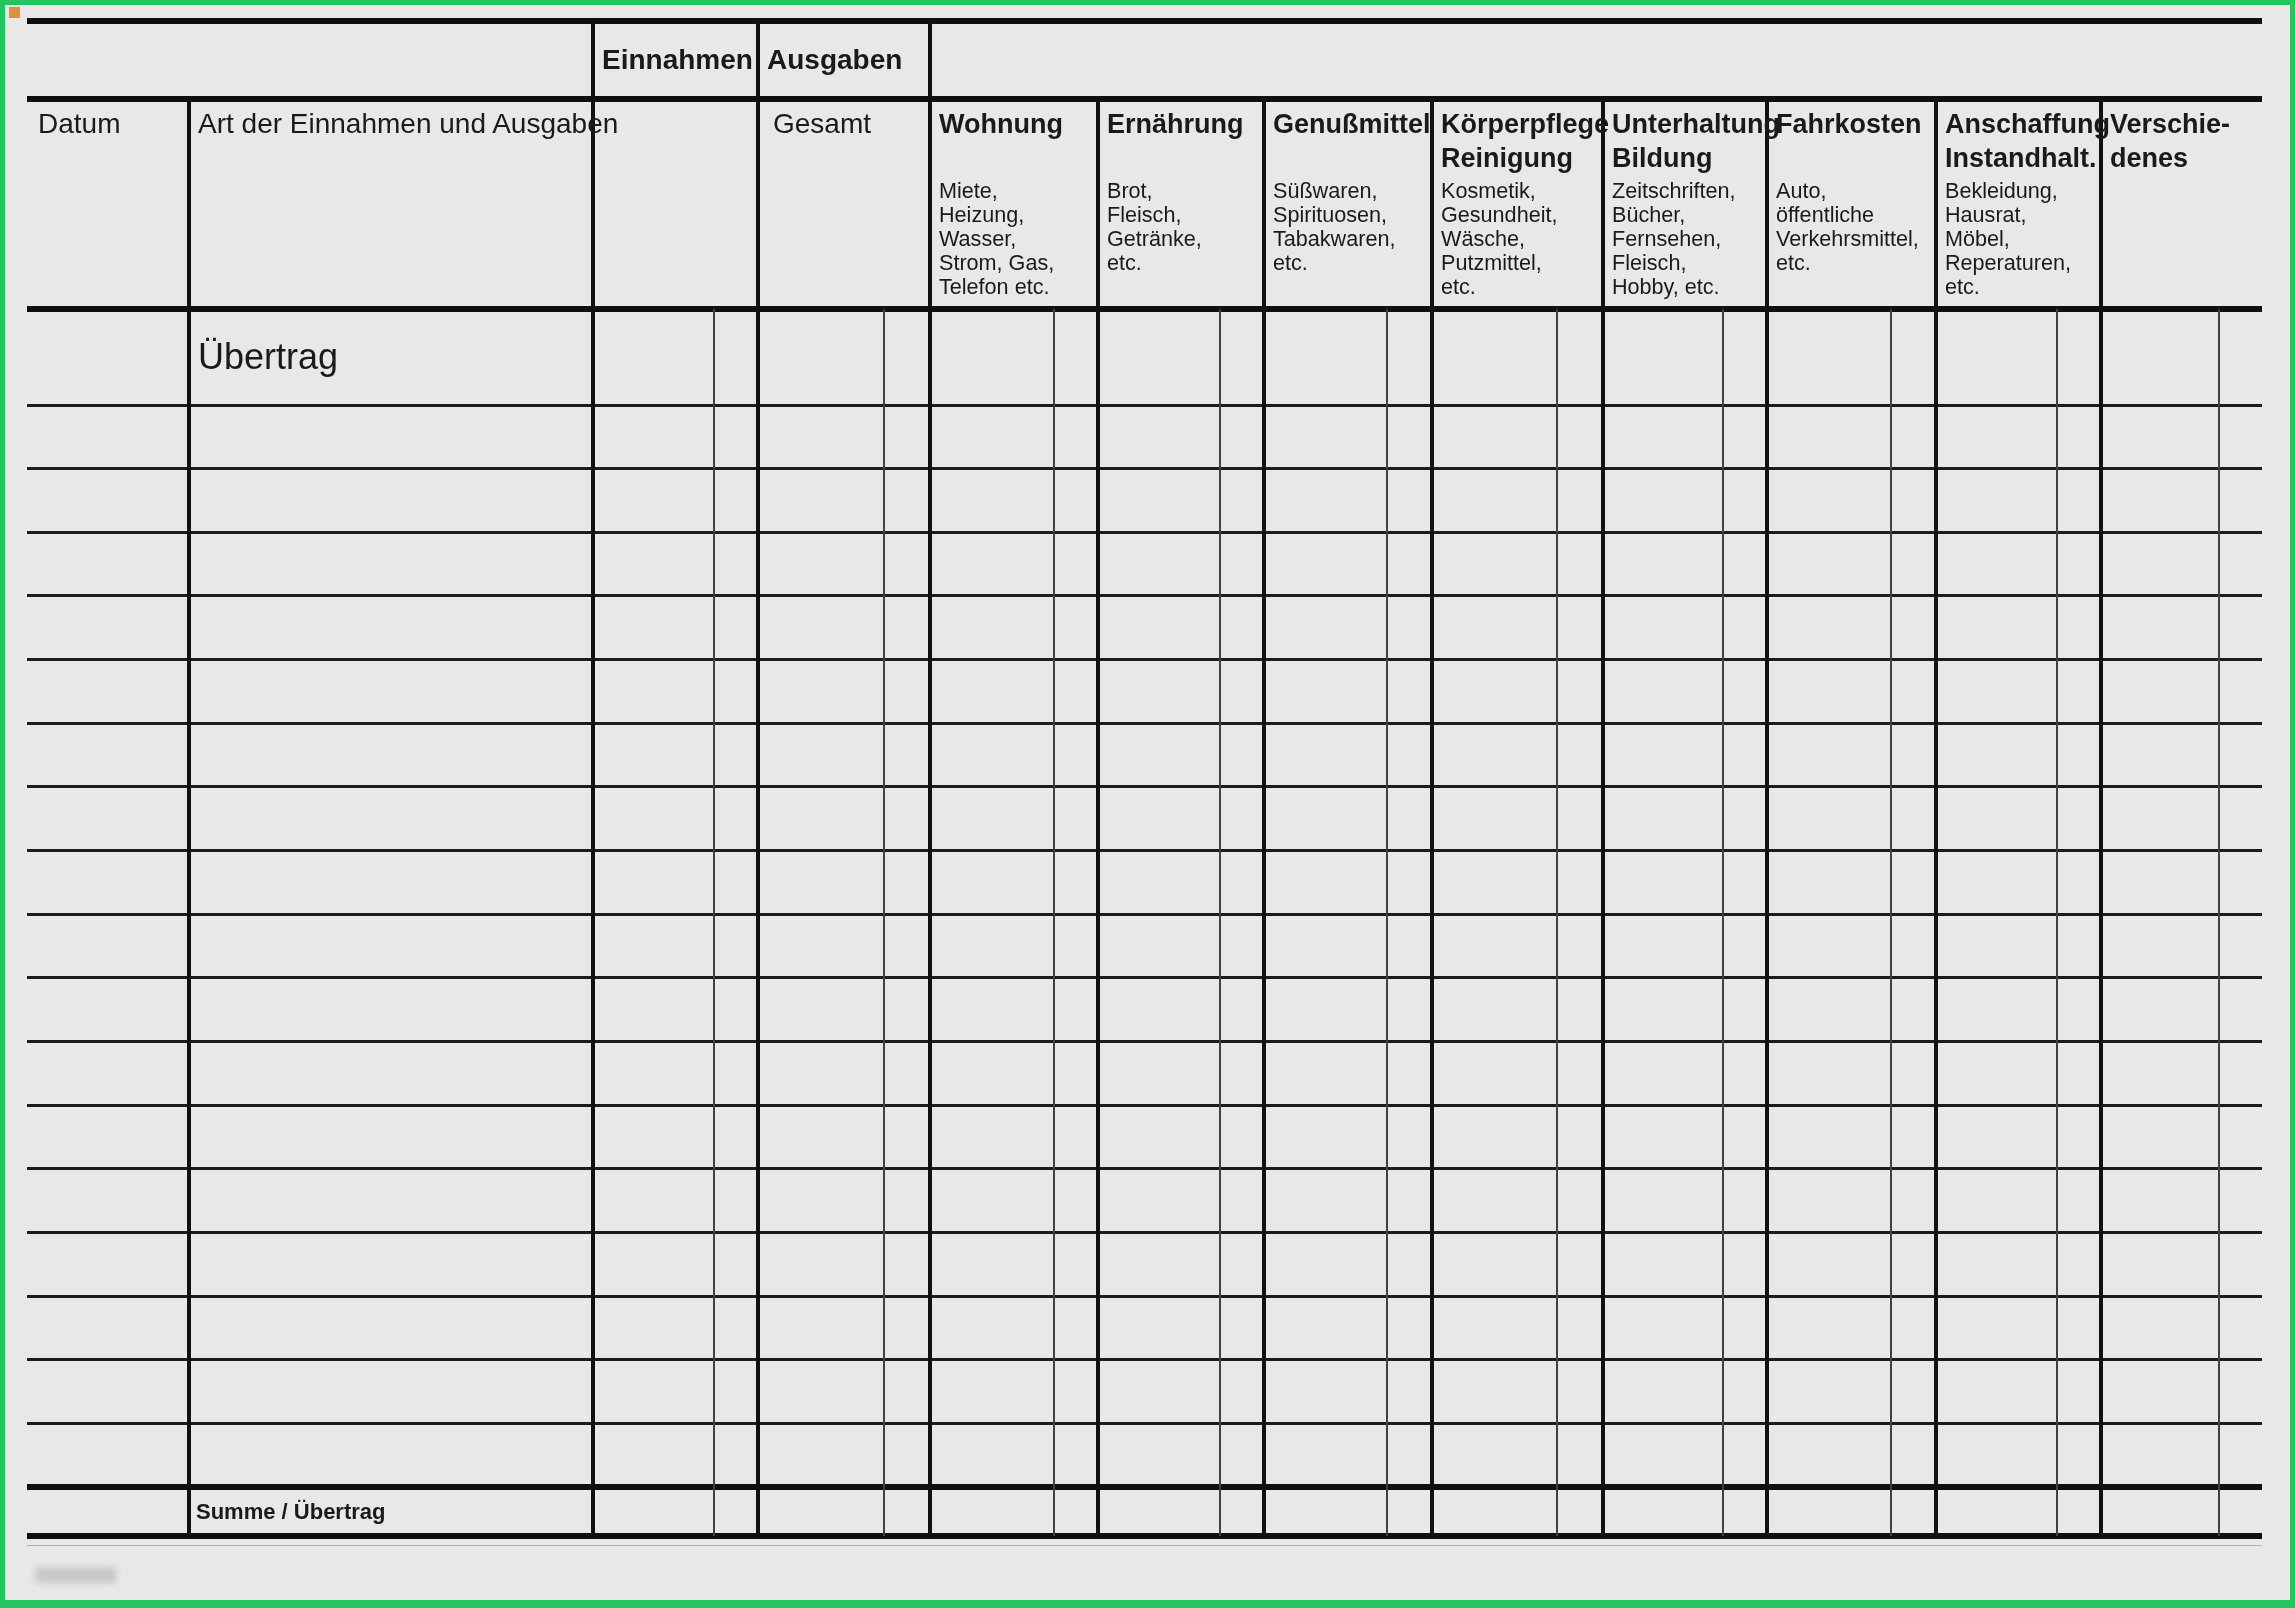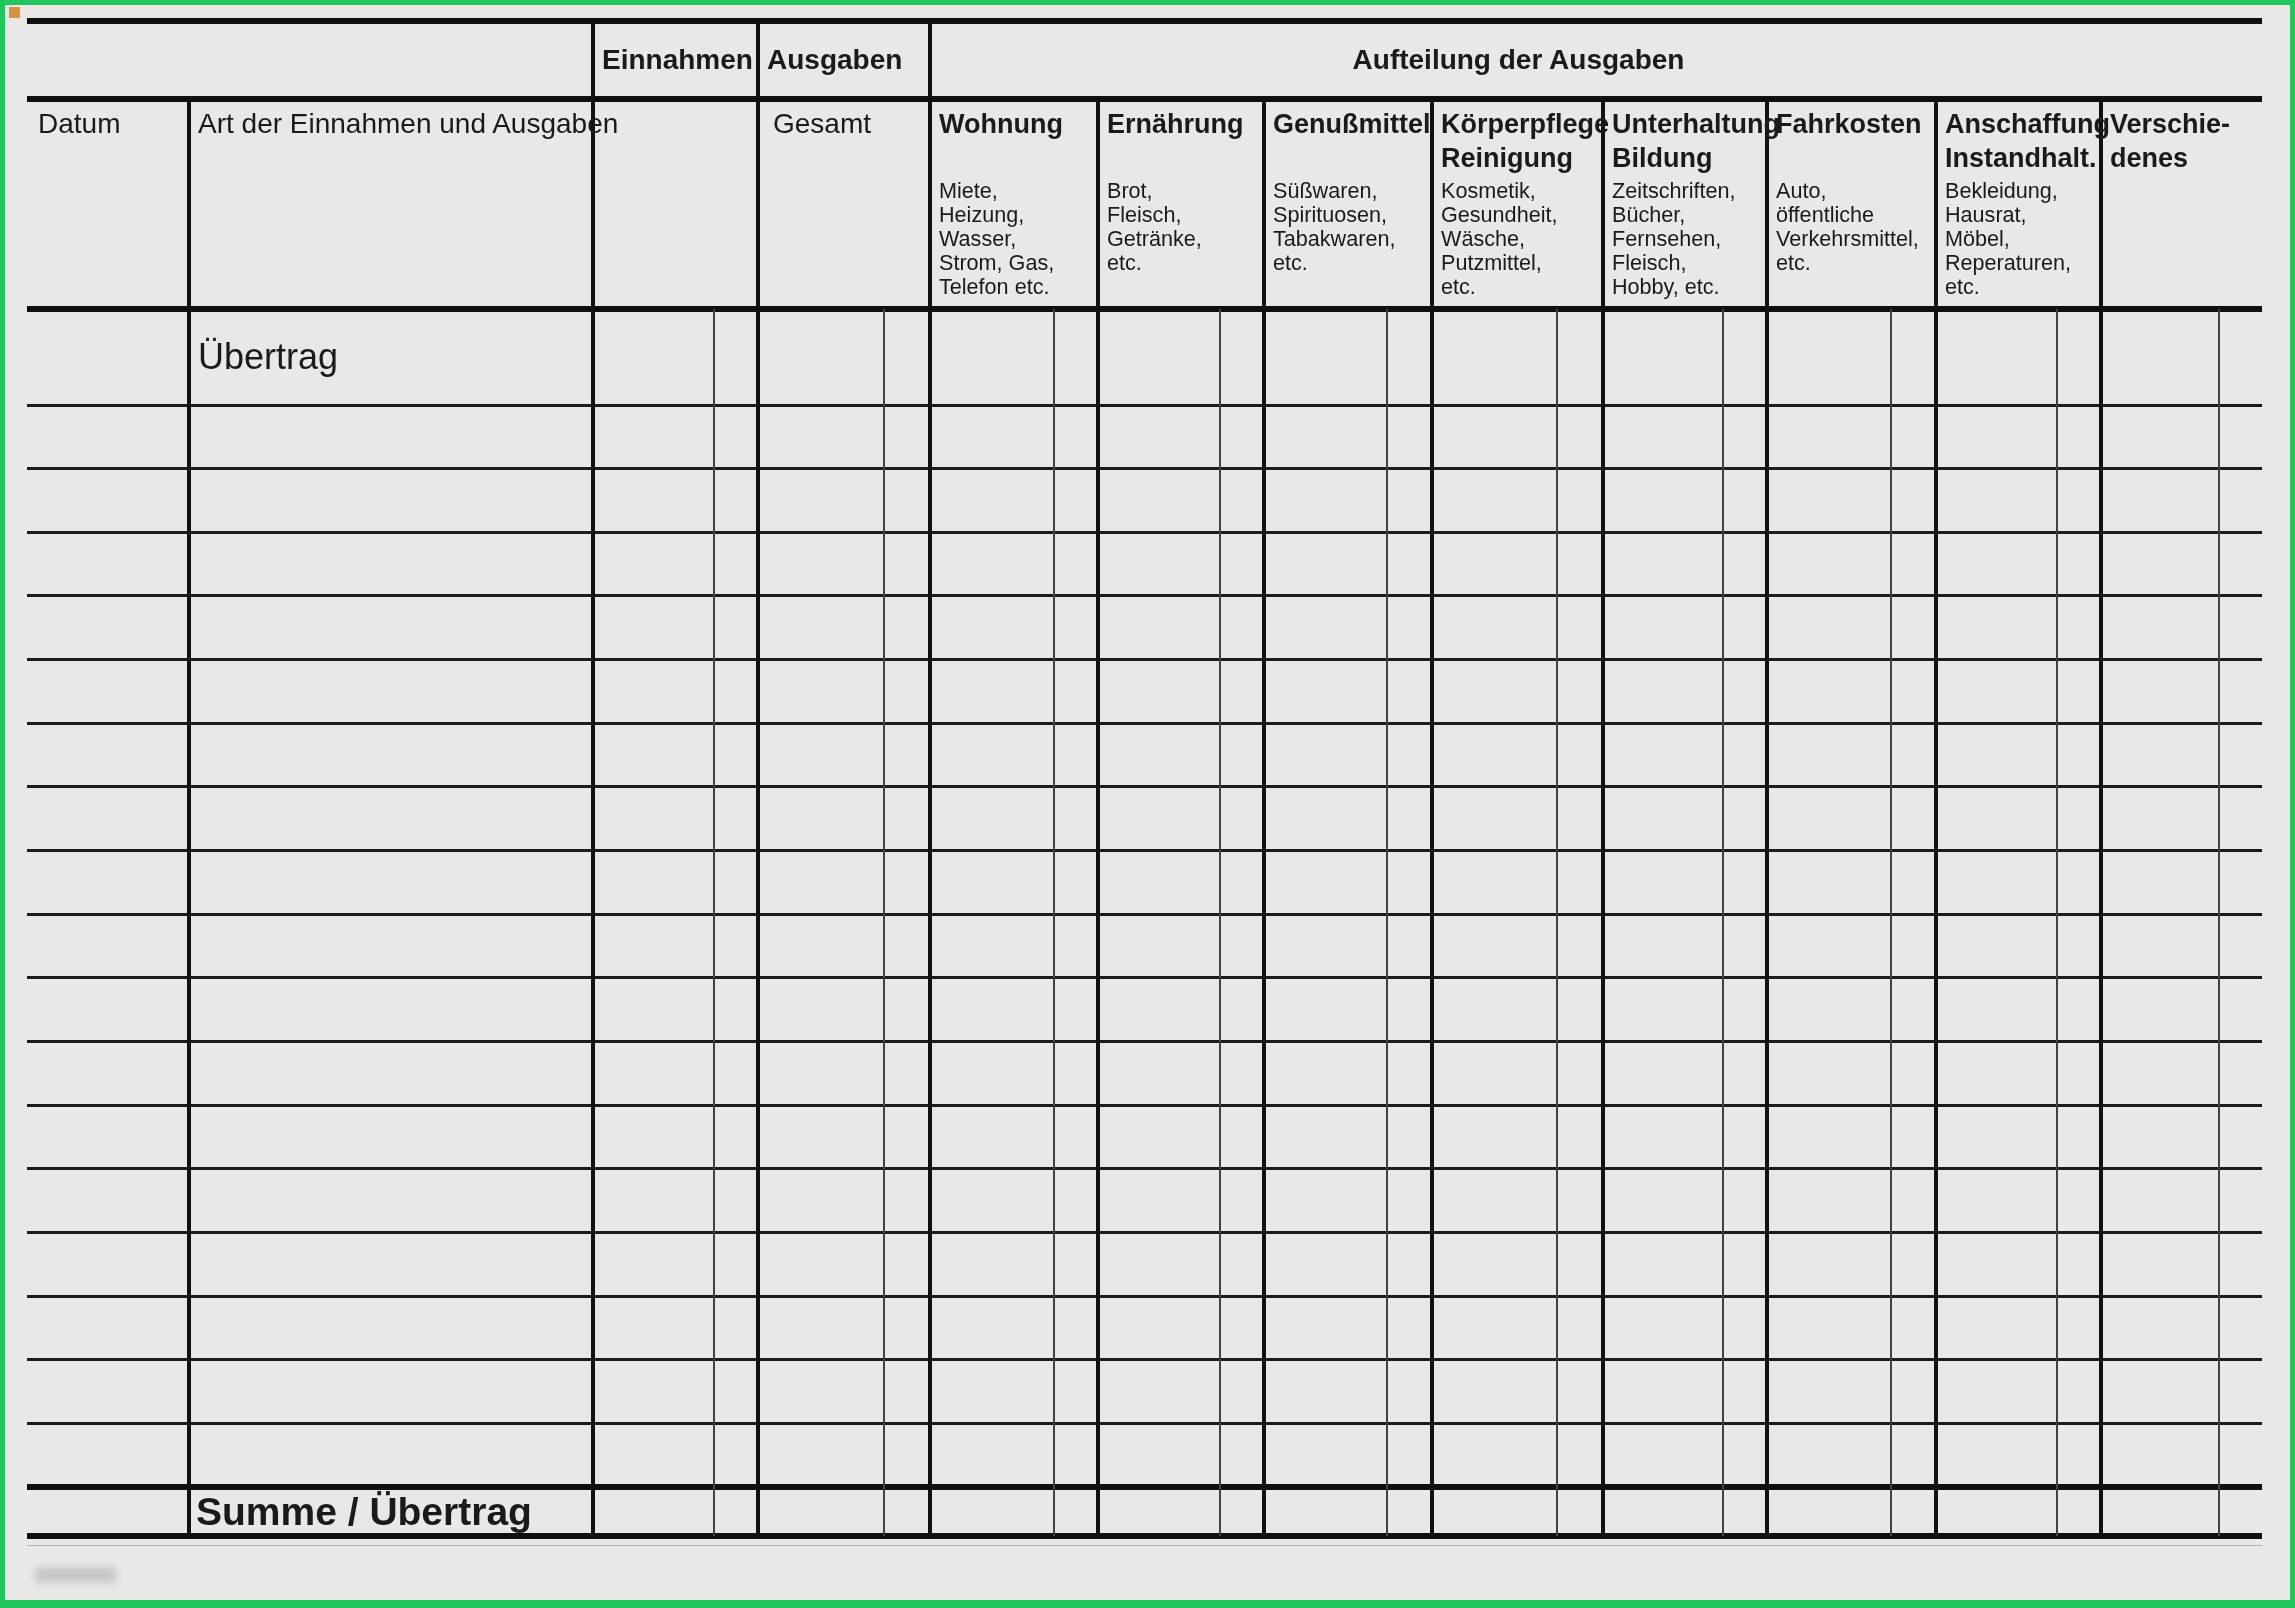--- a/index.html
+++ b/index.html
@@ -35,21 +35,21 @@
   .cat-items{
     position:absolute;top:179px;
     font-size:21.6px;line-height:24px;white-space:nowrap;
   }
   #uebertrag-label{
     position:absolute;left:198px;top:309px;height:96px;
     display:flex;align-items:center;font-size:36px;white-space:nowrap;
   }
   #summe-label{
     position:absolute;left:196px;top:1487px;height:49px;
-    display:flex;align-items:center;font-size:39px;font-weight:bold;white-space:nowrap;text-align:right;
+    display:flex;align-items:center;font-size:22px;font-weight:bold;white-space:nowrap;text-align:right;
   }
   #footer-credit{
     position:absolute;right:34px;top:1549px;
     font-size:30px;color:#1f1f1f;white-space:nowrap;
   }
   #watermark{
     position:absolute;left:35px;top:1567px;width:81px;height:16px;
     background:rgba(150,148,144,0.38);filter:blur(3.4px);border-radius:2.7px;
   }
   #corner-artifact{
@@ -105,21 +105,20 @@
       <div class="cents" style="left: 1386px; top: 309px; width: 2px; height: 1227px;"></div>
       <div class="cents" style="left: 1556px; top: 309px; width: 2px; height: 1227px;"></div>
       <div class="cents" style="left: 1722px; top: 309px; width: 2px; height: 1227px;"></div>
       <div class="cents" style="left: 1890px; top: 309px; width: 2px; height: 1227px;"></div>
       <div class="cents" style="left: 2056px; top: 309px; width: 2px; height: 1227px;"></div>
       <div class="cents" style="left: 2218px; top: 309px; width: 2px; height: 1227px;"></div>
     </div>
 
   <div class="b1lbl" style="left:602px;">Einnahmen</div>
   <div class="b1lbl" style="left:767px;">Ausgaben</div>
-  <div class="b1lbl b1center" style="left:930px;width:1177px;">Aufteilung der Ausgaben</div>
 
   <div class="h2lbl" style="left:38px;">Datum</div>
   <div class="h2lbl" style="left:198px;">Art der Einnahmen und Ausgaben</div>
   <div class="h2lbl" style="left:773px;">Gesamt</div>
 
   <div id="category-headers">
       <div class="cat-title" style="left: 939px; width: 158px;">
         <div>Wohnung</div>
       </div>
       <div class="cat-items" style="left: 939px; width: 158px;">

